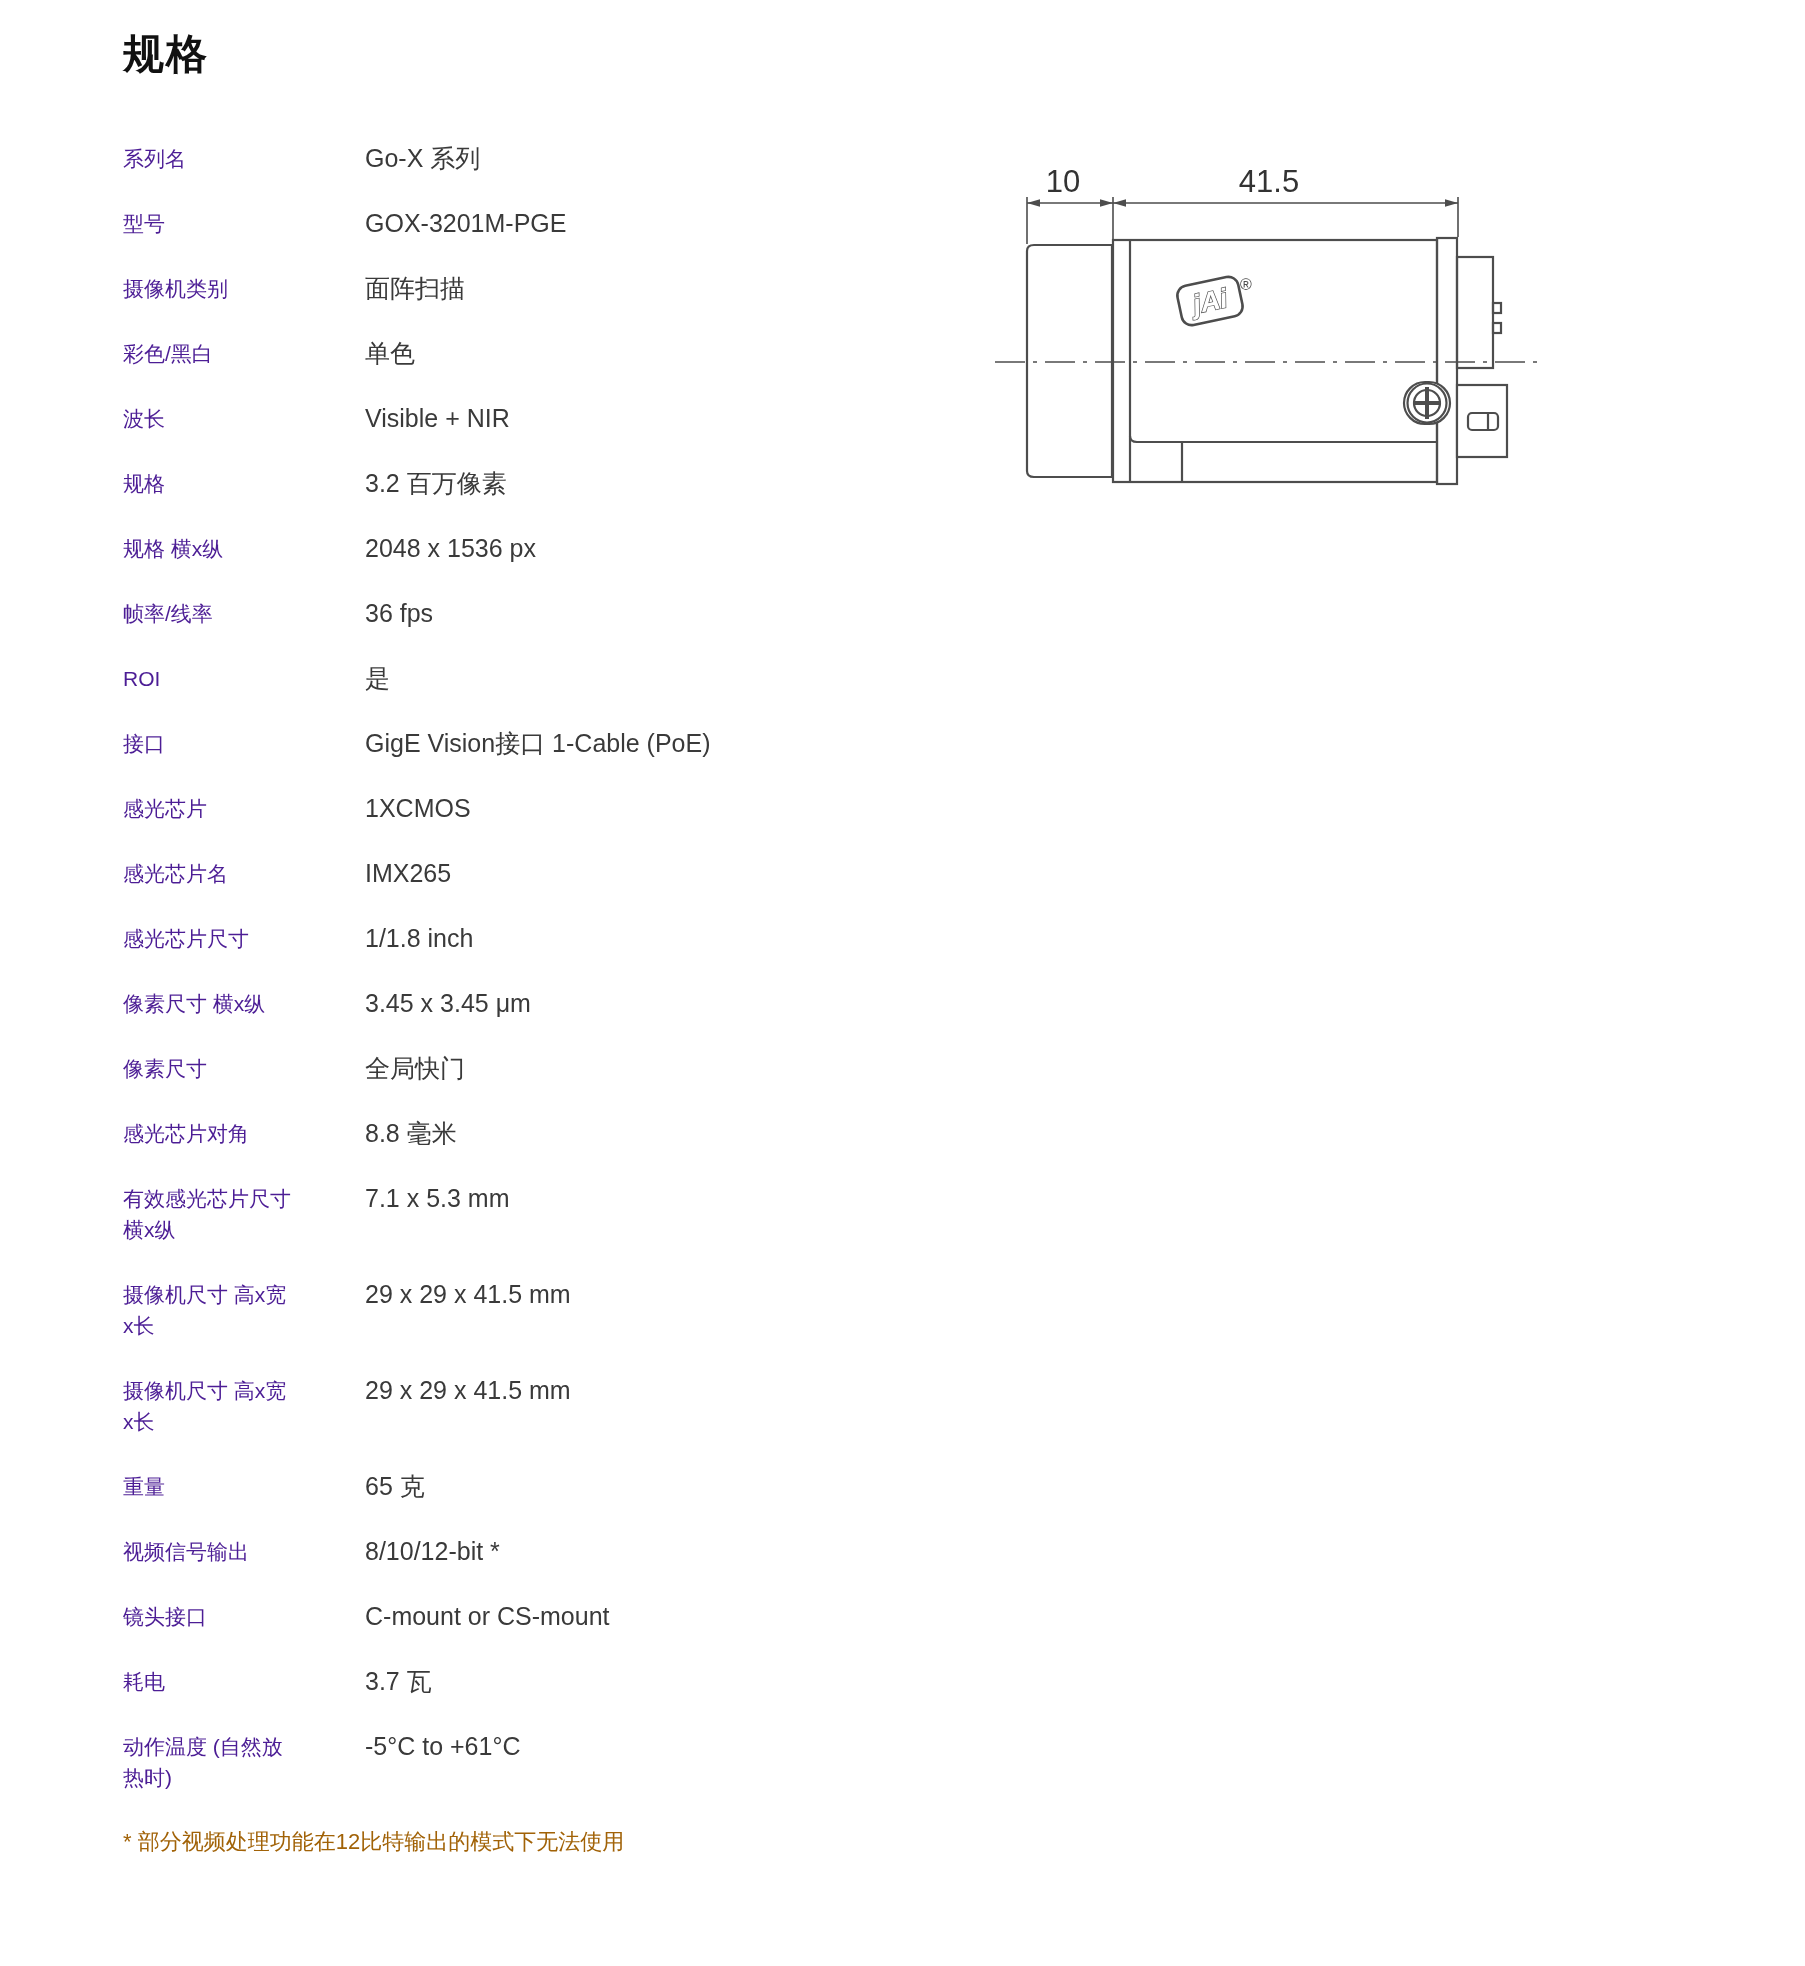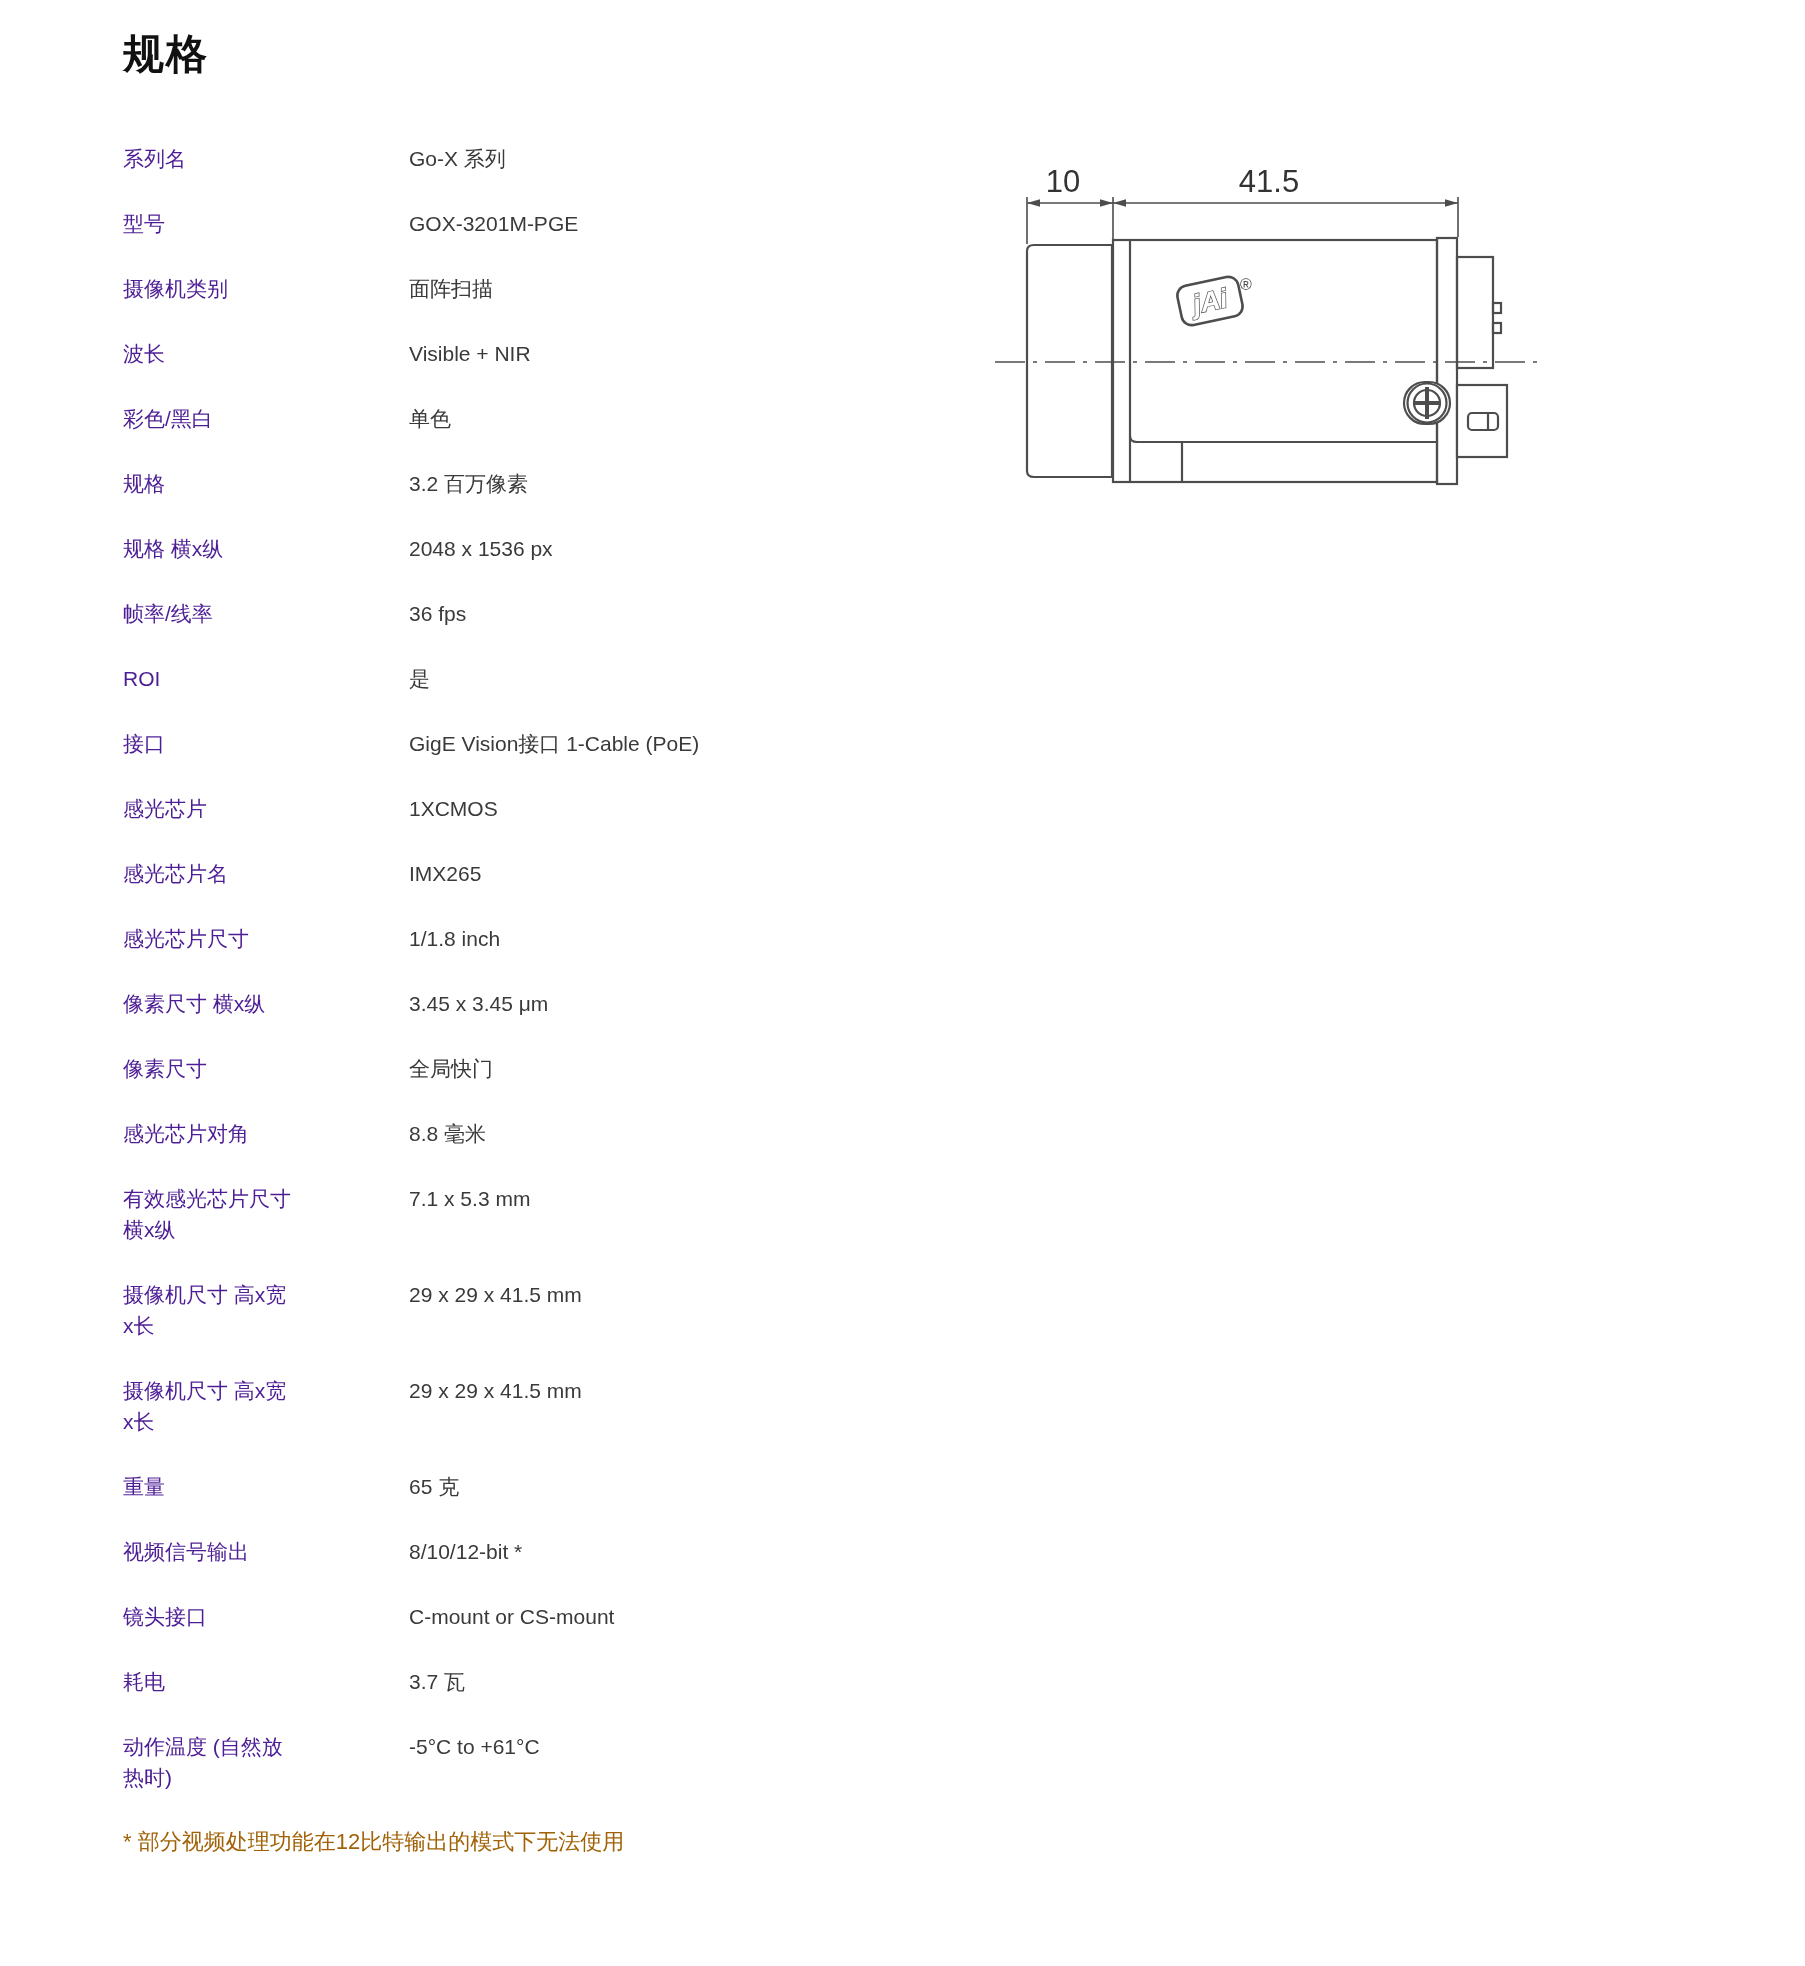--- a/index.html
+++ b/index.html
@@ -39,22 +39,22 @@
     margin-bottom: 34px;
   }
   .spec-label {
     width: 168px;
     flex: 0 0 168px;
     font-size: 21px;
     line-height: 31px;
     color: #4c1d95;
   }
   .spec-value {
-    margin-left: 118px;
-    font-size: 21px;
+    margin-left: 74px;
+    font-size: 25px;
     line-height: 31px;
     color: #3a3a3a;
     width: 470px;
   }
   .footnote {
     margin-top: 30px;
     font-size: 22px;
     color: #a16207;
     line-height: 30px;
   }
@@ -96,27 +96,27 @@
       <div class="spec-label">型号</div>
       <div class="spec-value">GOX-3201M-PGE</div>
     </div>
 
     <div class="spec-row">
       <div class="spec-label">摄像机类别</div>
       <div class="spec-value">面阵扫描</div>
     </div>
 
     <div class="spec-row">
+      <div class="spec-label">彩色/黑白</div>
+      <div class="spec-value">单色</div>
+    </div>
+
+    <div class="spec-row">
       <div class="spec-label">波长</div>
       <div class="spec-value">Visible + NIR</div>
-    </div>
-
-    <div class="spec-row">
-      <div class="spec-label">彩色/黑白</div>
-      <div class="spec-value">单色</div>
     </div>
 
     <div class="spec-row">
       <div class="spec-label">规格</div>
       <div class="spec-value">3.2 百万像素</div>
     </div>
 
     <div class="spec-row">
       <div class="spec-label">规格 横x纵</div>
       <div class="spec-value">2048 x 1536 px</div>

